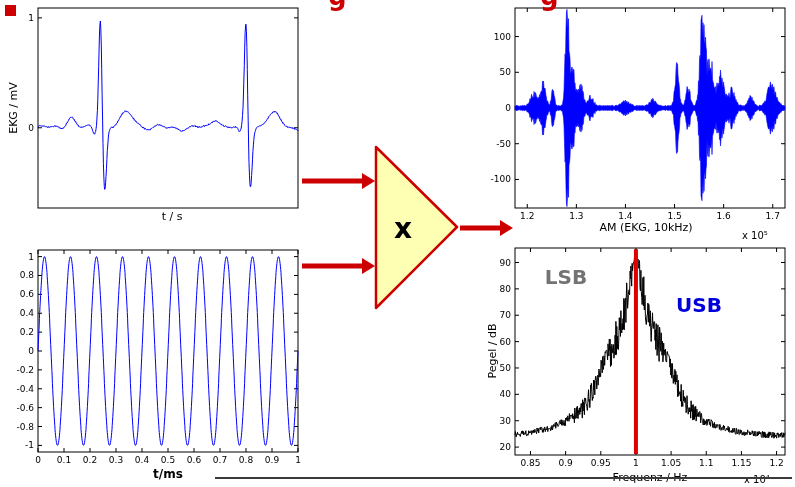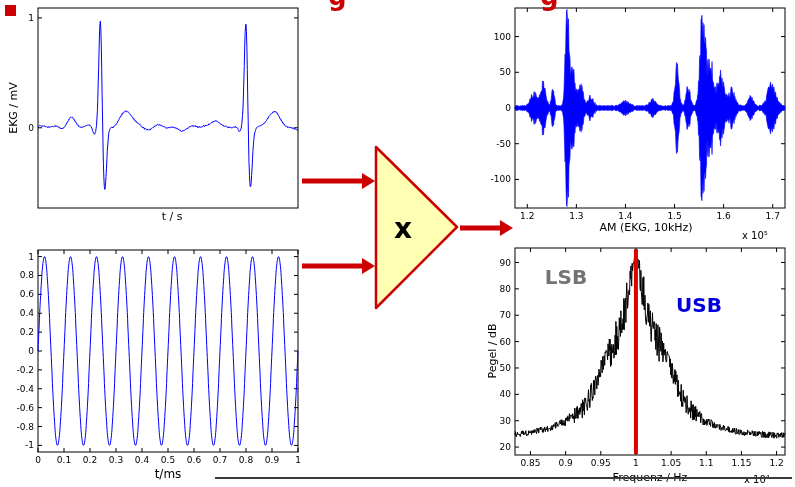--- a/index.html
+++ b/index.html
@@ -3,21 +3,21 @@
 <meta charset="utf-8">
 <style>
   html,body{margin:0;padding:0}
   body{font-family:"DejaVu Sans","Liberation Sans",sans-serif;background:#fff}
   #canvas{position:relative;width:795px;height:487px;overflow:hidden;background:#fff}
   #scene{position:absolute;left:0;top:0}
   .lbl{position:absolute;font-size:11px;color:#000;white-space:nowrap}
   .center{transform:translateX(-50%)}
   .rot{transform:translate(-50%,-50%) rotate(-90deg);white-space:nowrap}
   .small{font-size:10px}
-  .bold{font-weight:normal}
+  .bold{font-weight:bold}
   #title{position:absolute;left:390px;top:44px;transform:translateX(-50%);font-size:24px;white-space:nowrap}
   .annot{position:absolute;transform:translate(-50%,-50%);font-size:20px;font-weight:bold}
   #mult-symbol{position:absolute;left:403px;top:228px;transform:translate(-50%,-50%);font-size:28px;font-weight:bold;color:#000}
   .frag{position:absolute;top:-19px;font-size:26px;font-weight:bold}
   #bullet{position:absolute;left:5px;top:5px;width:11px;height:11px}
   #footer-line{position:absolute;left:215px;top:477px;width:577px;height:2px;background:#3a3a3a}
 </style>
 </head>
 <body>
 

